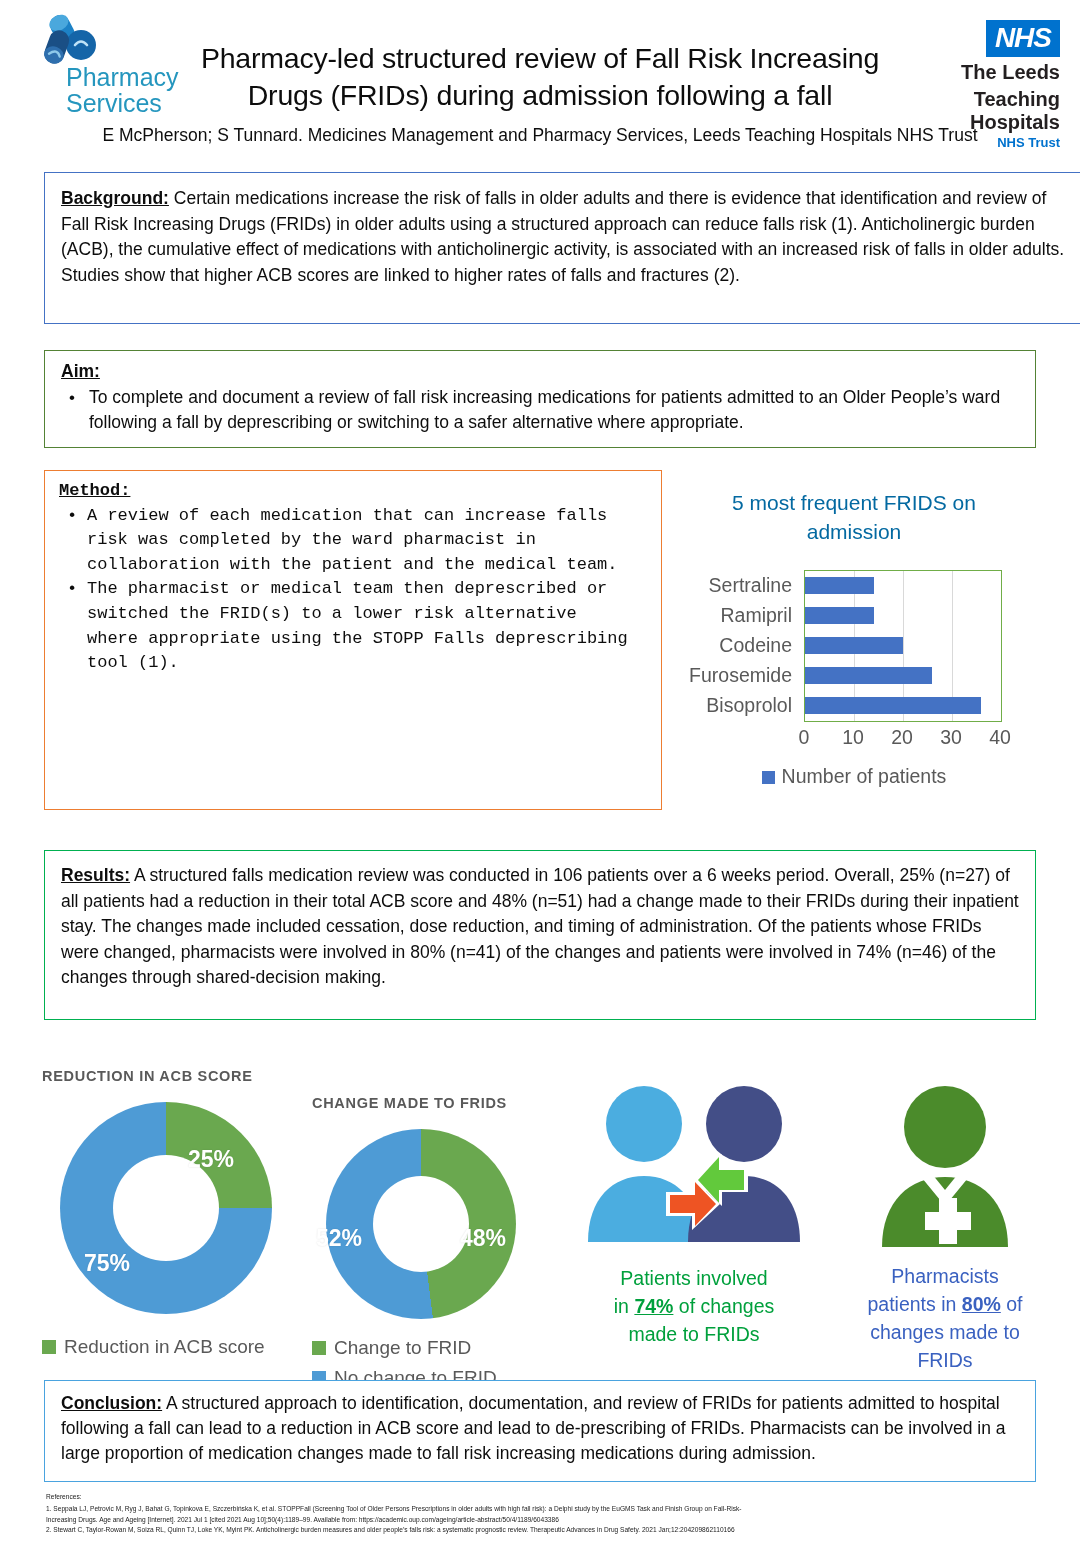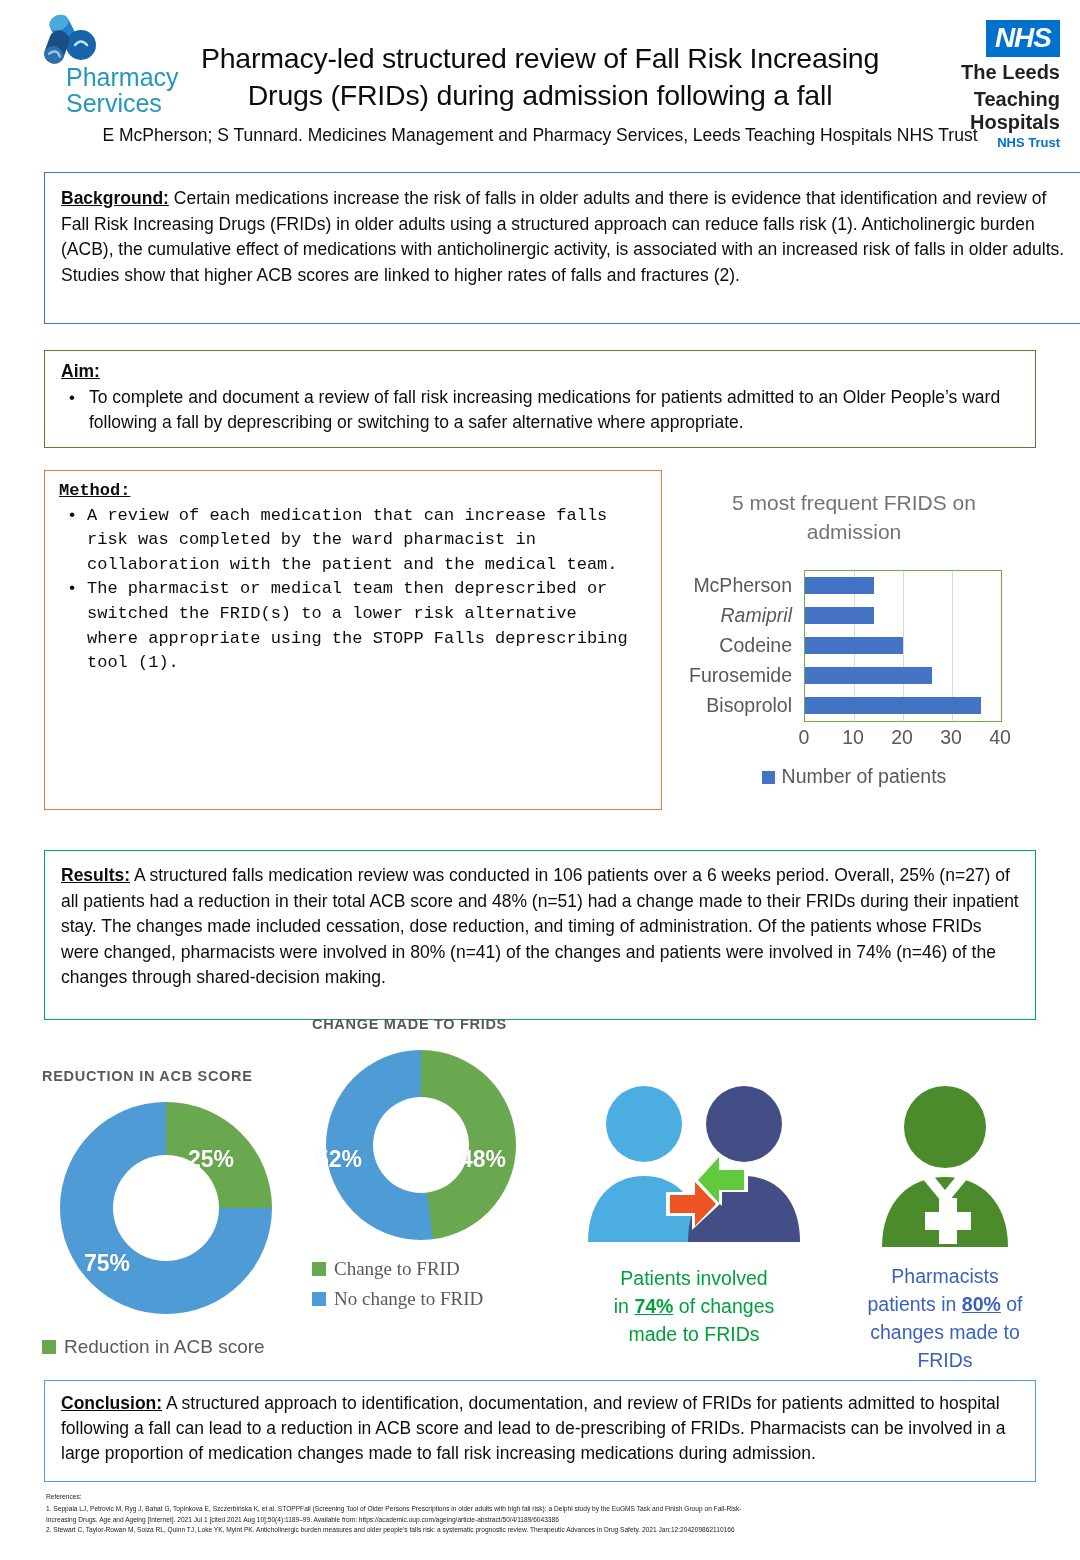--- a/index.html
+++ b/index.html
@@ -61,21 +61,21 @@
   #box-results { left: 44px; top: 850px; width: 992px; height: 170px;
       border: 1.8px solid #00B050; padding: 12px 16px 0 16px; }
   #box-conclusion { left: 44px; top: 1380px; width: 992px; height: 102px;
       border: 1.5px solid #4aa3df; padding: 10px 16px 0 16px; }
   #box-conclusion .bodytext { line-height: 25px; }
 
   
   #bar-chart { position: absolute; left: 664px; top: 480px; width: 380px; height: 335px; }
   .bc-title {
     position: absolute; left: 20px; top: 8px; width: 340px; text-align: center;
-    font-size: 21px; line-height: 29px; color: #737373;
+    font-size: 21px; line-height: 29px; color: #0369a1;
   }
   .bc-plot {
     position: absolute; left: 140px; top: 90px; width: 198px; height: 152px;
     border: 1.2px solid #70AD47; background: #fff;
   }
   .bc-gridline { position: absolute; top: 0; width: 1px; height: 100%; background: #d9d9d9; }
   .bc-row { position: absolute; left: 0; height: 30.4px; width: 100%; }
   .bc-bar { position: absolute; left: 0; top: 6px; height: 17px; background: #4472C4; }
   .bc-cats { position: absolute; left: 0px; top: 90px; width: 134px; height: 152px; }
   .bc-cat {
@@ -191,22 +191,22 @@
     <div class="bodytext hdr" style="display:inline-block;">Method:</div>
     <ul class="bullets bodytext">
       <li>A review of each medication that can increase falls risk was completed by the ward pharmacist in collaboration with the patient and the medical team.</li>
       <li>The pharmacist or medical team then deprescribed or switched the FRID(s) to a lower risk alternative where appropriate using the STOPP Falls deprescribing tool (1).</li>
     </ul>
   </div>
 
   <div id="bar-chart">
     <div class="bc-title">5 most frequent FRIDS on admission</div>
     <div class="bc-cats">
-        <div class="bc-cat" style="height: 30px; line-height: 30px;">McPherson</div>
-        <div class="bc-cat" style="height: 30px; line-height: 30px; font-style: italic;">Ramipril</div>
+        <div class="bc-cat" style="height: 30px; line-height: 30px;">Sertraline</div>
+        <div class="bc-cat" style="height: 30px; line-height: 30px;">Ramipril</div>
         <div class="bc-cat" style="height: 30px; line-height: 30px;">Codeine</div>
         <div class="bc-cat" style="height: 30px; line-height: 30px;">Furosemide</div>
         <div class="bc-cat" style="height: 30px; line-height: 30px;">Bisoprolol</div>
       </div>
     <div class="bc-plot">
         <div class="bc-gridline" style="left: 49px;"></div>
         <div class="bc-gridline" style="left: 98px;"></div>
         <div class="bc-gridline" style="left: 147px;"></div>
         <div class="bc-row" style="top: 0px; height: 30px;">
           <div class="bc-bar" style="width: 68.6px; background: rgb(68, 114, 196);"></div>
@@ -248,29 +248,29 @@
                 background: conic-gradient(#6AA84F 0deg 90deg, #4E9BD5 90deg 360deg);">
       <div class="hole" style="width:106px;height:106px;"></div>
       <div class="lbl" style="left:128px; top:44px;">25%</div>
       <div class="lbl" style="left:24px; top:148px;">75%</div>
     </div>
     <div class="donut-legend" style="margin-top:18px;">
       <div><span class="sw" style="background:#6AA84F;"></span><span>Reduction in ACB score</span></div>
     </div>
   </div>
 
-  <div class="donut-wrap" style="left:312px; top:1016px; width:260px;">
+  <div class="donut-wrap" style="left:312px; top:1095px; width:260px;">
     <div class="donut-title">CHANGE MADE TO FRIDS</div>
     <div class="donut" style="width:190px; height:190px; margin:18px 0 0 14px;
                 background: conic-gradient(#6AA84F 0deg 172.8deg, #4E9BD5 172.8deg 360deg);">
       <div class="hole" style="width:96px;height:96px;"></div>
       <div class="lbl" style="left:134px; top:96px;">48%</div>
       <div class="lbl" style="left:-10px; top:96px;">52%</div>
     </div>
-    <div class="donut-legend" style="margin-top:14px;font-family:Liberation Serif, serif;">
+    <div class="donut-legend" style="margin-top:14px;">
       <div><span class="sw" style="background:#6AA84F;"></span><span>Change to FRID</span></div>
       <div><span class="sw" style="background:#4E9BD5;"></span><span>No change to FRID</span></div>
     </div>
   </div>
 
   <div class="icon-block" style="left:576px; top:1082px; width:236px;">
     <svg viewBox="0 0 236 170" width="236" height="170">
       <circle cx="68" cy="42" r="38" fill="#4BADE0"></circle>
       <path d="M12 160 c0 -44 25 -66 56 -66 c31 0 56 22 56 66 z" fill="#4BADE0"></path>
       <circle cx="168" cy="42" r="38" fill="#434E87"></circle>

